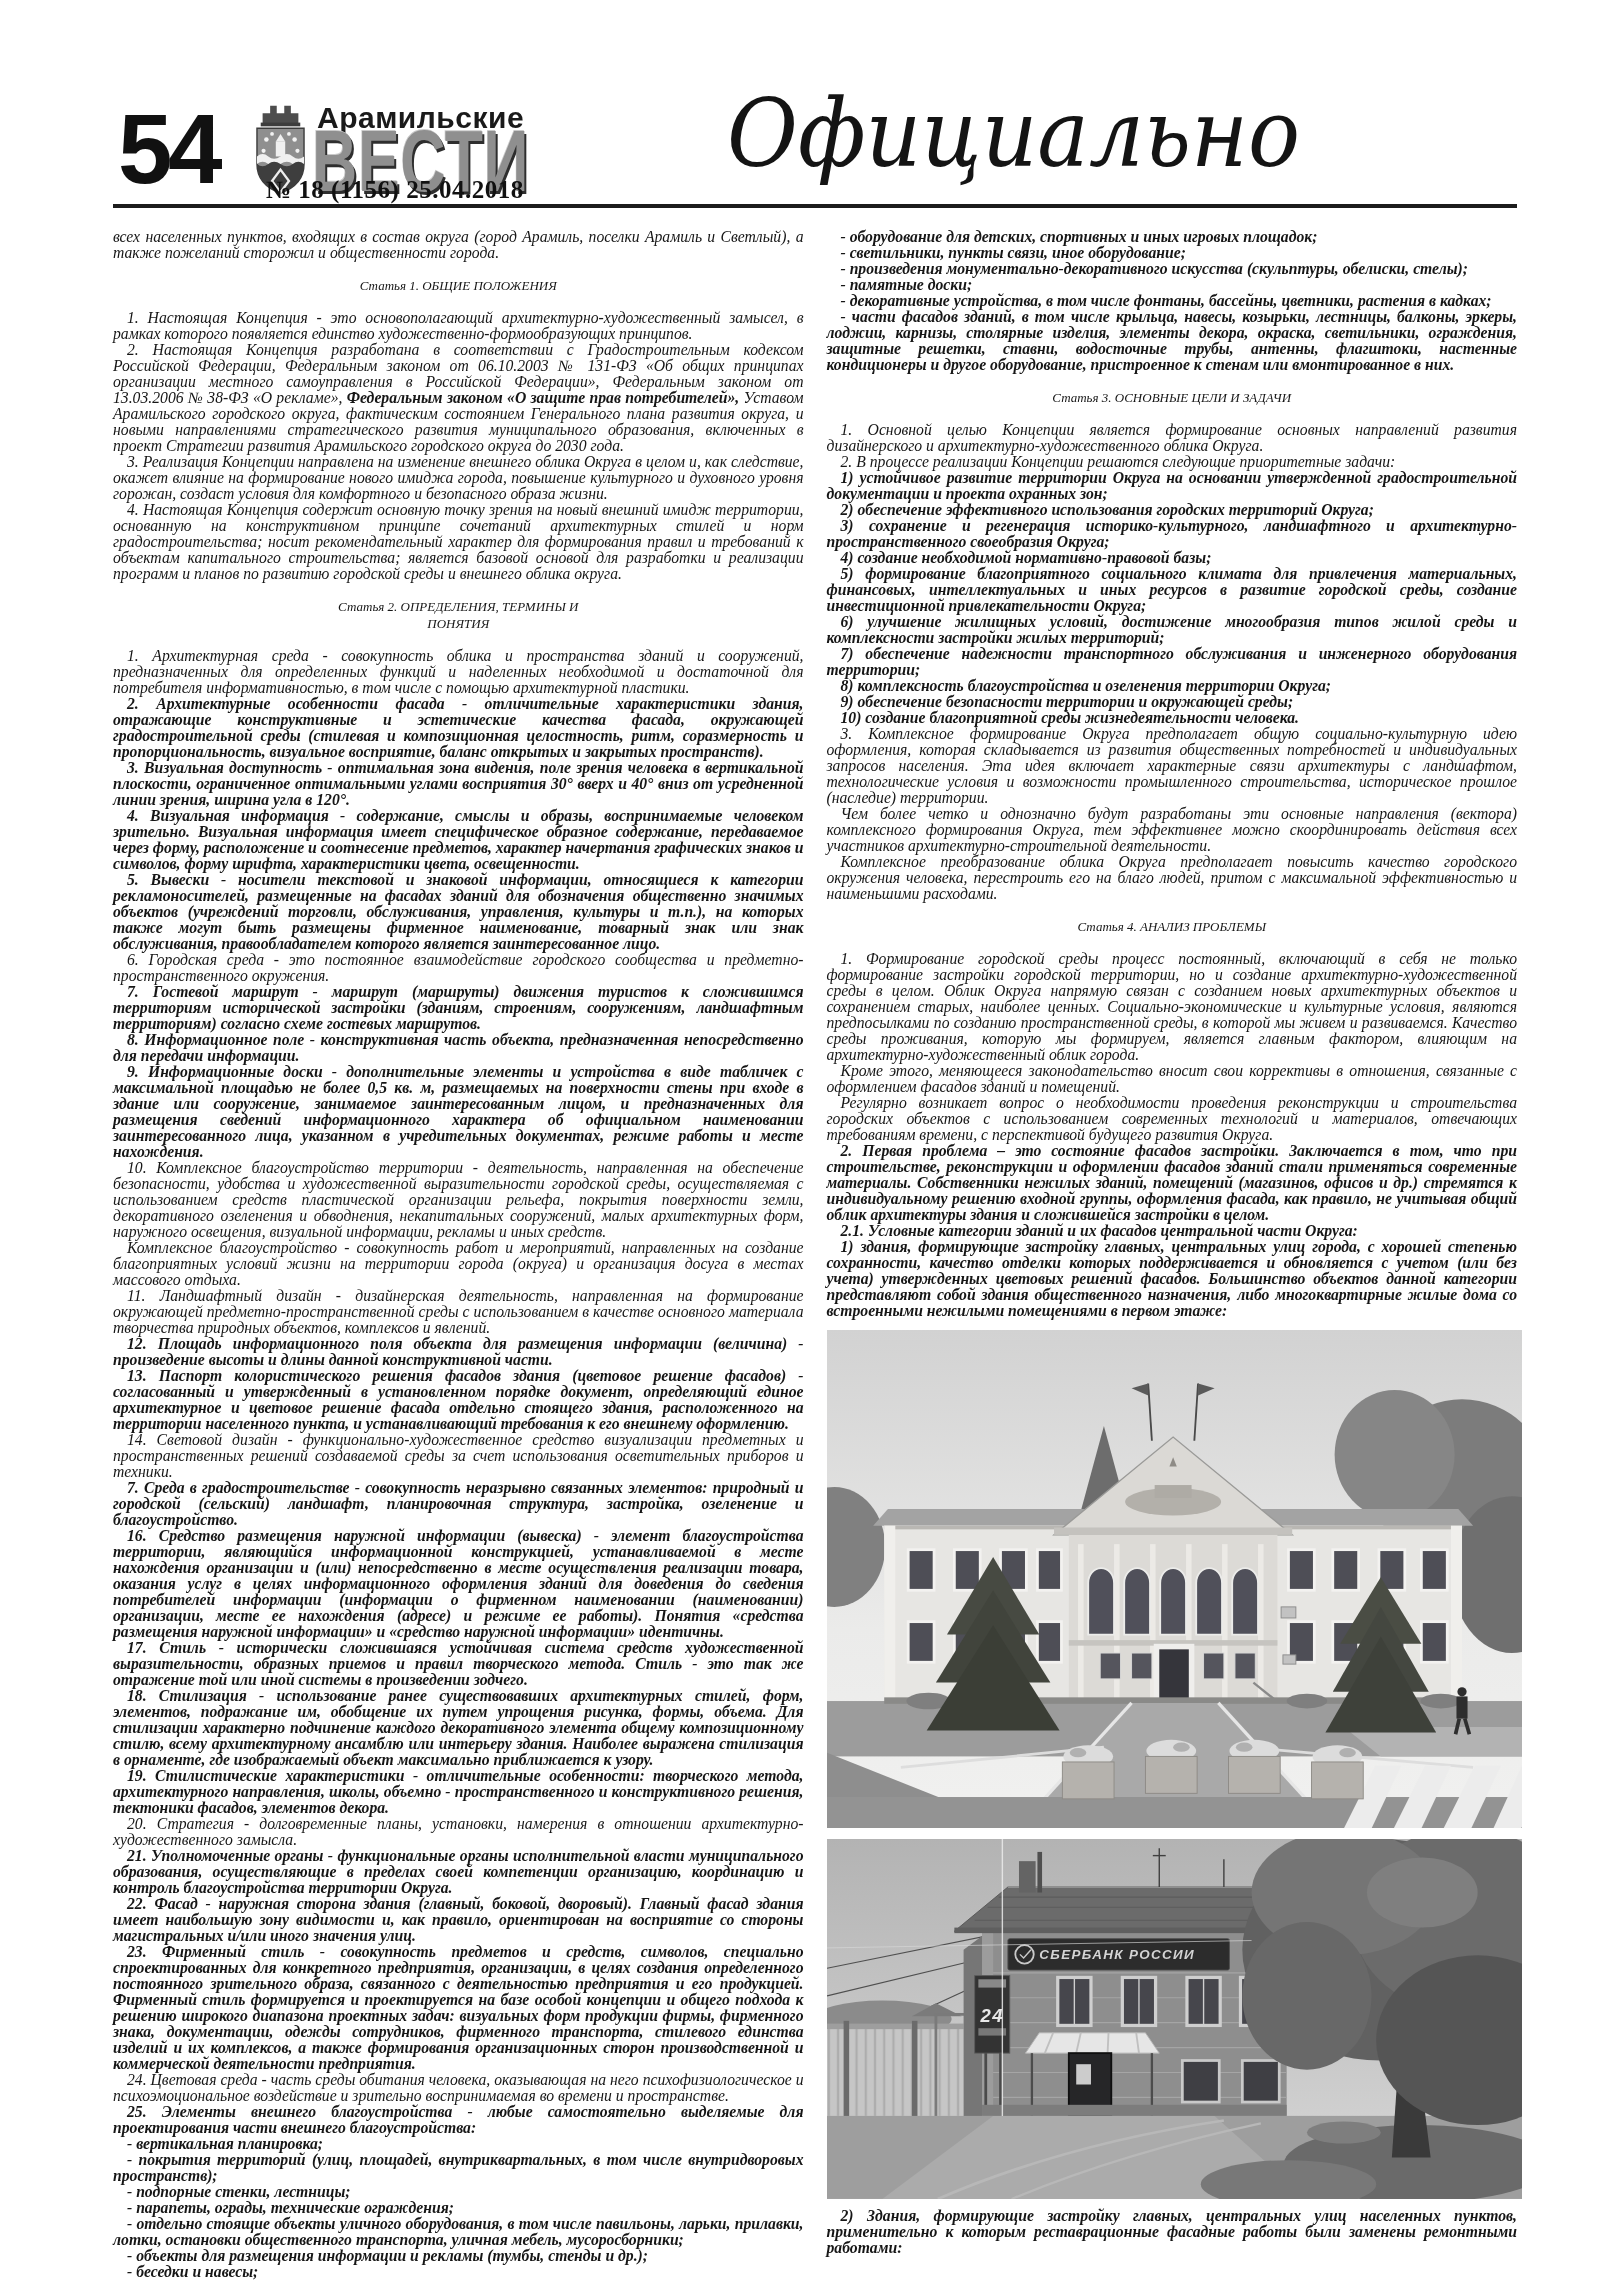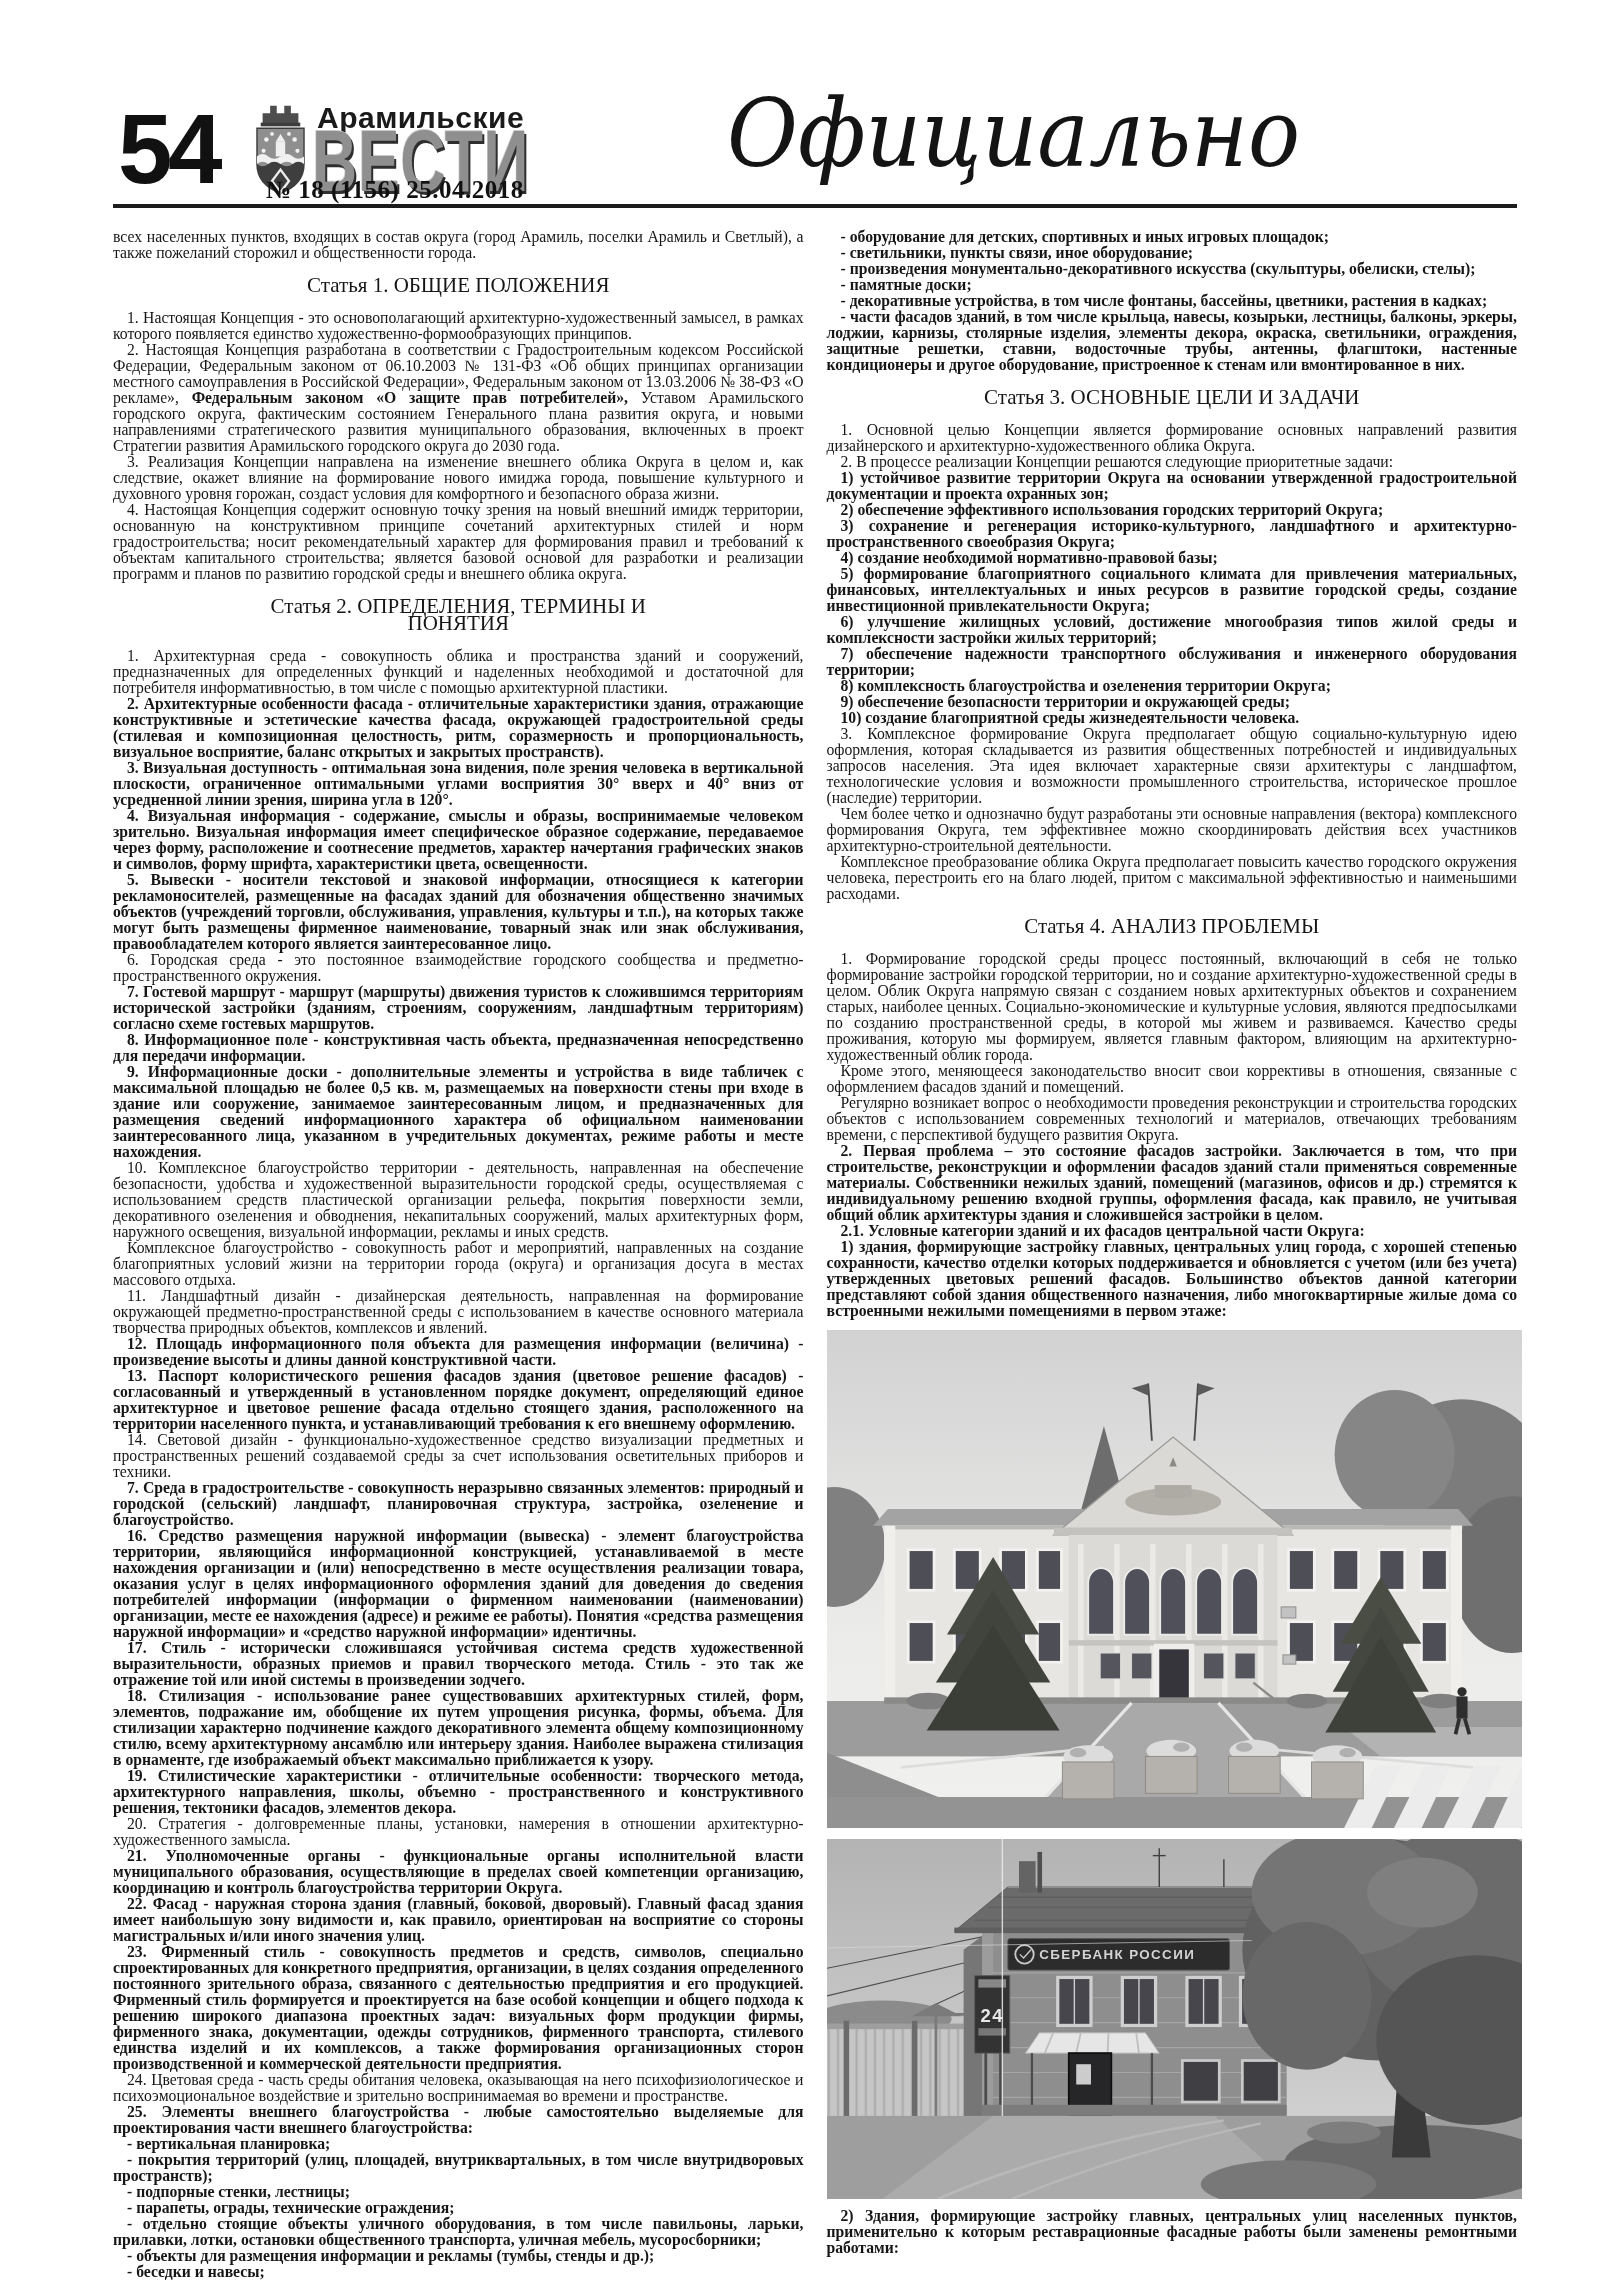--- a/index.html
+++ b/index.html
@@ -44,35 +44,35 @@
     font-style:italic;font-size:94px;line-height:1;color:#141414;
     transform:scaleX(.92);transform-origin:left top;
   }
   .rule{
     position:absolute;left:113px;top:204px;width:1404px;height:3.7px;
     background:#1c1c1c;
   }
   
   .columns{
     position:absolute;left:113px;top:229px;width:1404px;
-    display:flex;gap:23px;
+    display:flex;gap:23px;font-style:italic;
   }
   .col{width:695px;}
   .body-p{
     margin:0;
     font-size:15.7px;line-height:16px;
     text-align:justify;
     text-indent:14px;
     hyphens:auto;
   }
   .body-p.bold{font-weight:bold;}
   .body-p.noind{text-indent:0;}
   .article-head{
     margin:15.7px 0 15.7px 0;
-    font-size:21px;line-height:17.5px;
+    font-size:13px;line-height:17.5px;
     text-align:center;
     white-space:pre-line;
   }
   figure.photo{margin:11px 0 9.2px 0;width:602px;}
   figure.photo svg{display:block;width:695px;height:auto;}
   .sign-text{
     font-family:"Liberation Sans", sans-serif;
     font-weight:bold;letter-spacing:1.5px;
   }
 </style>

